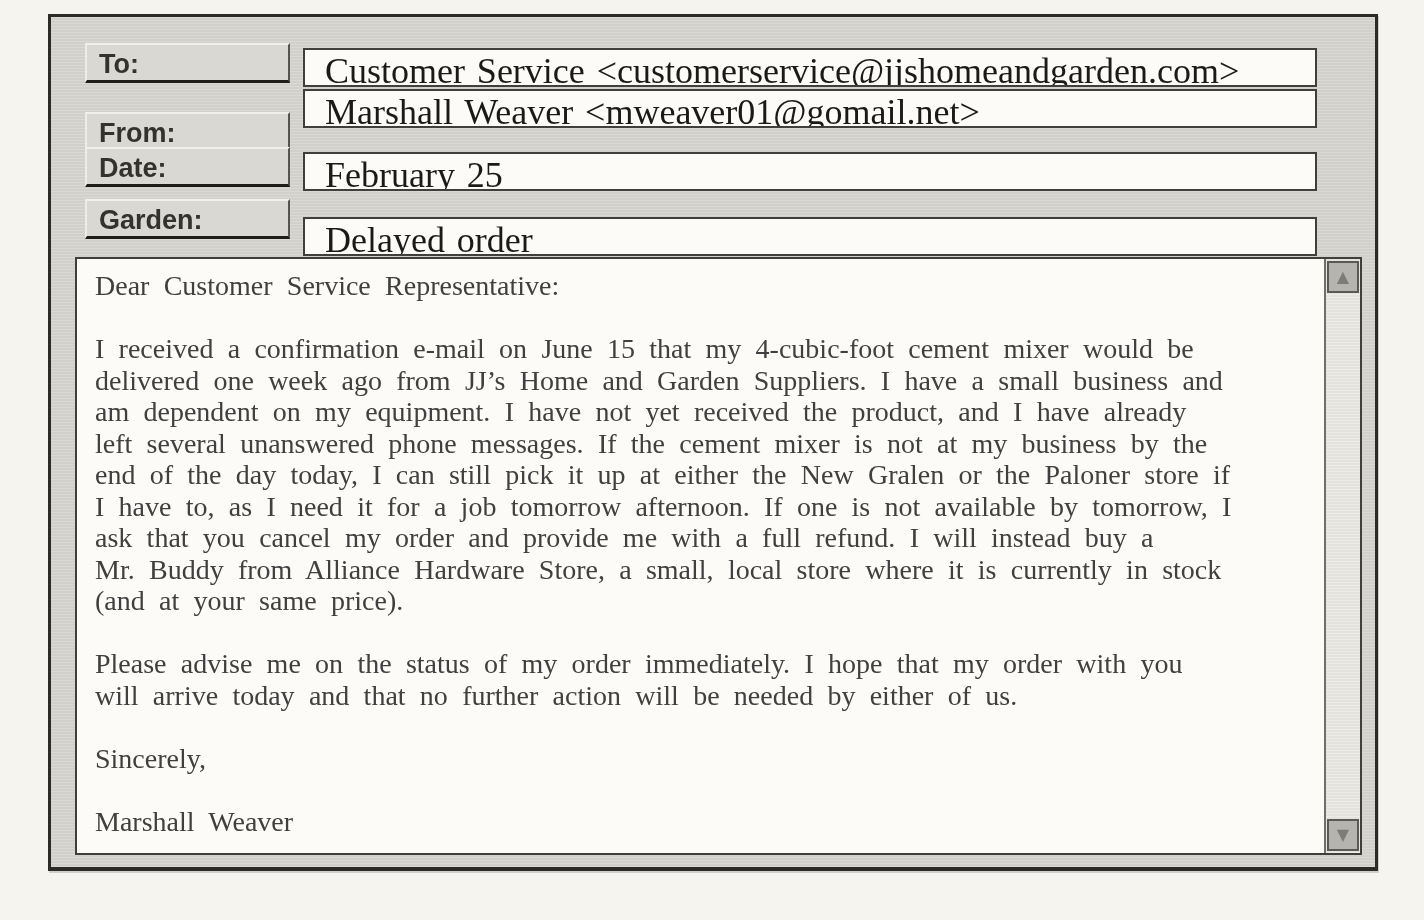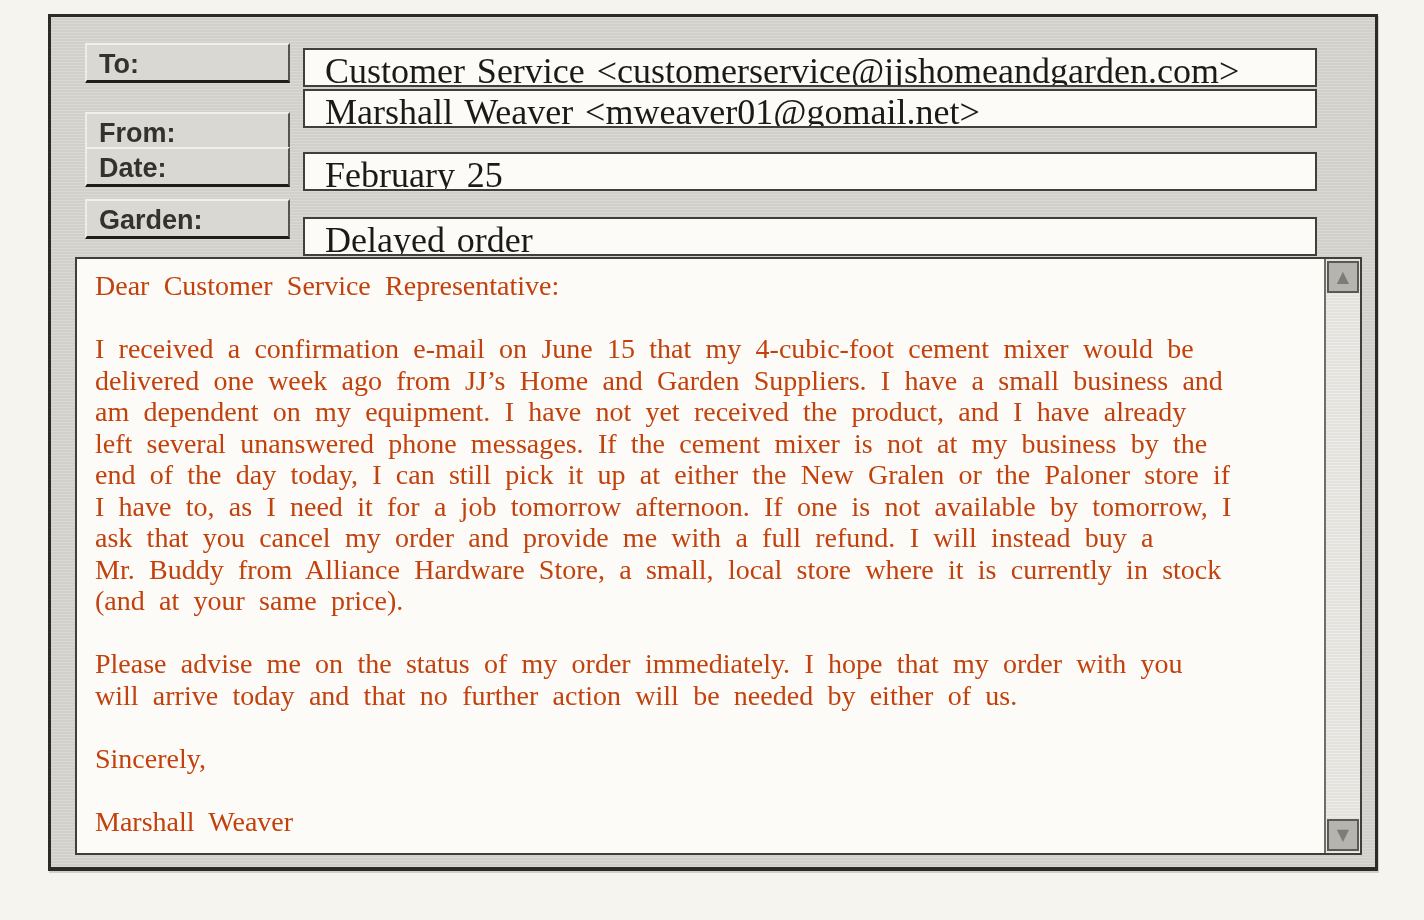--- a/index.html
+++ b/index.html
@@ -53,21 +53,21 @@
   
   .body-area {
     position:absolute; left:24px; top:240px;
     width:1287px; height:598px;
     background:#fcfbf7;
     border:2px solid #403f3b;
   }
   .body-text {
     position:absolute; left:18px; top:11px; right:46px;
     font-size:28px; line-height:31.5px;
-    color:#c2410c;
+    color:#404040;
     word-spacing:0.26em;
     white-space:pre-wrap;
   }
   
   .scrollbar {
     position:absolute; top:0; right:0;
     width:36px; height:100%;
     background:#e8e7e2;
     background-image:repeating-linear-gradient(0deg, rgba(255,255,255,0.2) 0 1px, rgba(0,0,0,0.02) 1px 3px);
     border-left:2px solid #6f6e69;

